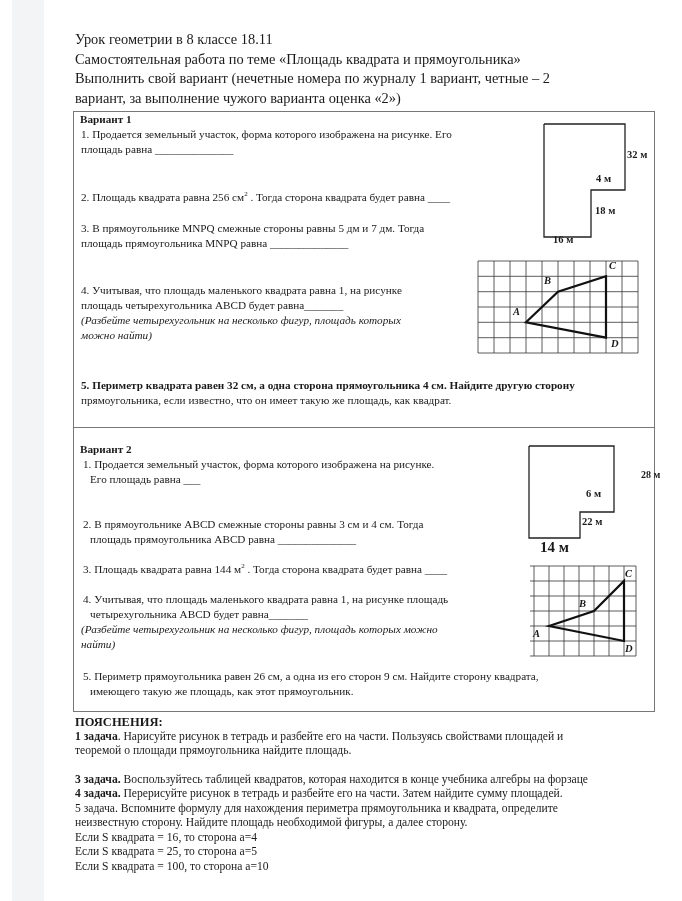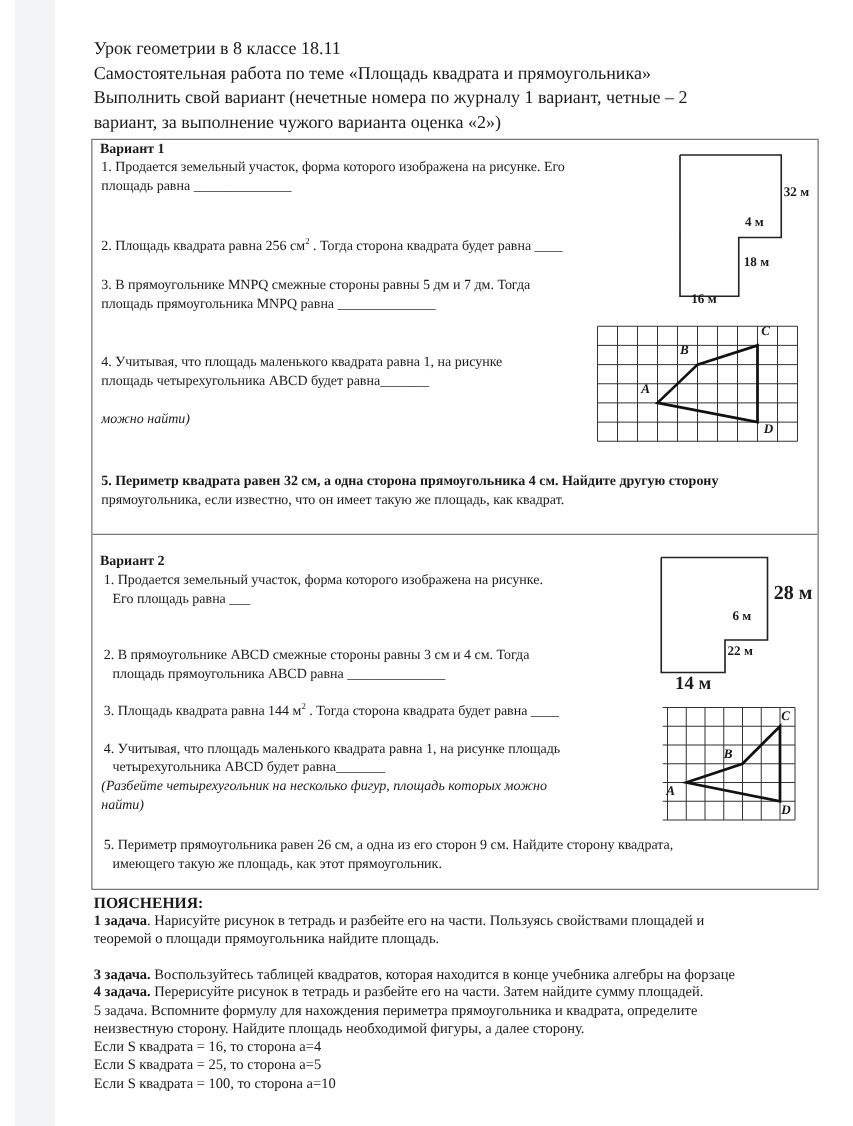--- a/index.html
+++ b/index.html
@@ -36,20 +36,21 @@
 <div class="box">
 
   <div class="t b" style="left:6px; top:0px;">Вариант 1</div>
   <div class="t" style="left:7px; top:15px;">1.  Продается земельный участок, форма которого изображена на рисунке. Его</div>
   <div class="t" style="left:7px; top:30px;">площадь равна ______________</div>
   <div class="t" style="left:7px; top:78px;"><span>2.  Площадь квадрата равна 256 см</span><sup>2</sup><span> . Тогда сторона квадрата будет равна ____</span></div>
   <div class="t" style="left:7px; top:109px;">3.  В прямоугольнике MNPQ смежные стороны равны 5 дм и 7 дм. Тогда</div>
   <div class="t" style="left:7px; top:124px;">площадь прямоугольника MNPQ равна ______________</div>
   <div class="t" style="left:7px; top:171px;">4.  Учитывая, что площадь маленького квадрата равна 1, на рисунке</div>
   <div class="t" style="left:7px; top:186px;">площадь четырехугольника ABCD будет равна_______</div>
+  <div class="t i" style="left:7px; top:201px;">(Разбейте четырехугольник на несколько фигур, площадь которых</div>
   <div class="t i" style="left:7px; top:216px;">можно найти)</div>
   <div class="t" style="left:7px; top:266px;font-weight:bold;">5.  Периметр квадрата равен 32 см, а одна сторона прямоугольника 4 см. Найдите другую сторону</div>
   <div class="t" style="left:7px; top:281px;">прямоугольника, если известно, что он имеет такую же площадь, как квадрат.</div>
 
   <svg class="fig" style="left:448px; top:3px;" width="135" height="132">
     <polyline points="22,9 103,9 103,75 69,75 69,122 22,122 22,9" fill="none" stroke="#222" stroke-width="1.3"></polyline>
   </svg>
   <div class="t b" style="left:553px; top:36px; font-size:10.5px;">32 м</div>
   <div class="t b" style="left:522px; top:60px; font-size:10.5px;">4 м</div>
   <div class="t b" style="left:521px; top:92px; font-size:10.5px;">18 м</div>
@@ -94,21 +95,21 @@
   <div class="t" style="left:9px; top:480px;">4.  Учитывая, что площадь маленького квадрата равна 1, на рисунке площадь</div>
   <div class="t i" style="left:7px; top:510px;">(Разбейте четырехугольник на несколько фигур, площадь которых можно</div>
   <div class="t" style="left:16px; top:495px;">четырехугольника ABCD будет равна_______</div>
   <div class="t i" style="left:7px; top:525px;">найти)</div>
   <div class="t" style="left:9px; top:557px;">5.  Периметр прямоугольника равен 26 см, а одна из его сторон 9 см. Найдите сторону квадрата,</div>
   <div class="t" style="left:16px; top:572px;">имеющего такую же площадь, как этот прямоугольник.</div>
 
   <svg class="fig" style="left:440px; top:322px;" width="120" height="112">
     <polyline points="15,12 100,12 100,78 66,78 66,104 15,104 15,12" fill="none" stroke="#222" stroke-width="1.3"></polyline>
   </svg>
-  <div class="t b" style="left:545px; top:356px; font-size:16px;">28 м</div>
+  <div class="t b" style="left:567px; top:356px; font-size:10px;">28 м</div>
   <div class="t b" style="left:512px; top:375px; font-size:10.5px;">6 м</div>
   <div class="t b" style="left:508px; top:403px; font-size:10.5px;">22 м</div>
   <div class="t b" style="left:466px; top:428px; font-size:15px;">14 м</div>
 
   <svg class="fig" style="left:456px; top:453px;" width="108" height="94">
     <g stroke="#333" stroke-width="0.8">
       <line x1="0" y1="1" x2="106" y2="1"></line>
         <line x1="0" y1="16" x2="106" y2="16"></line>
         <line x1="0" y1="31" x2="106" y2="31"></line>
       <line x1="0" y1="46" x2="106" y2="46"></line>

